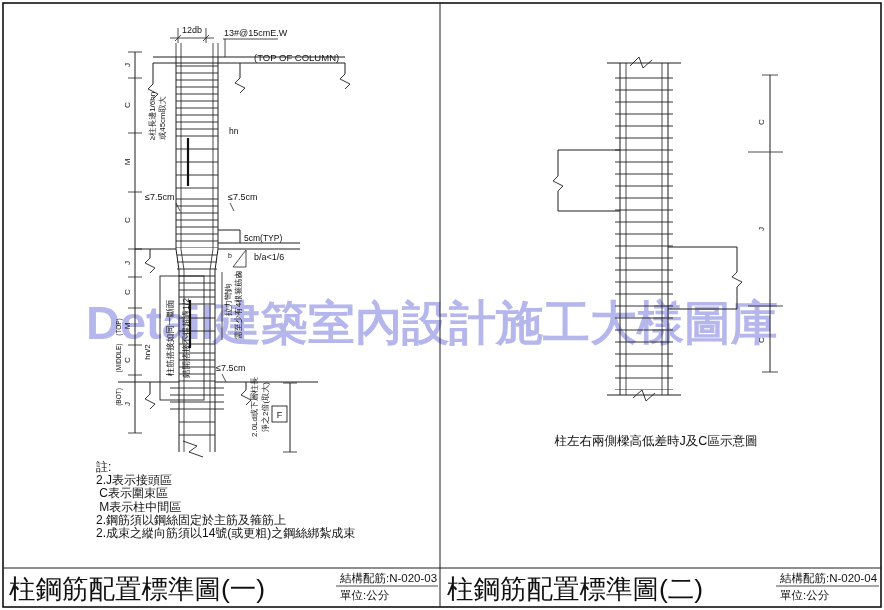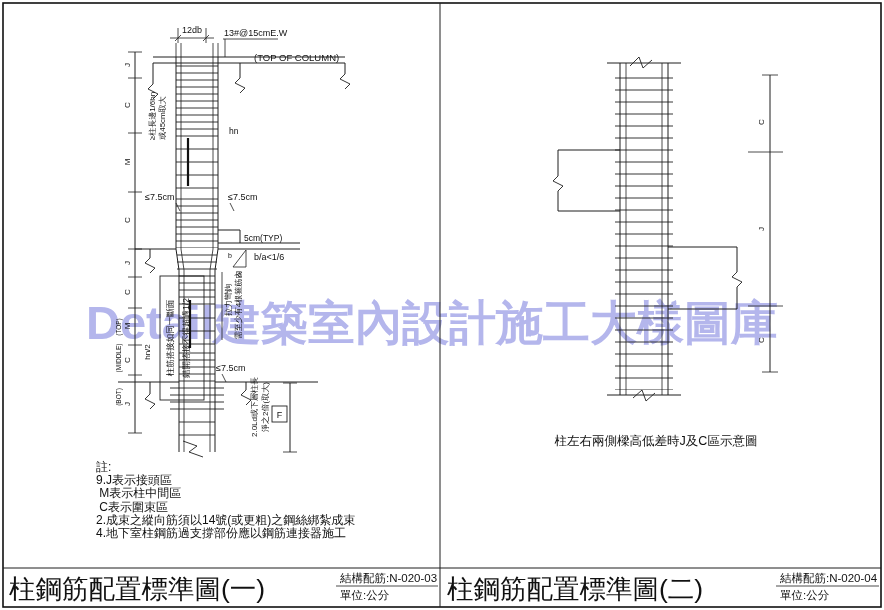--- a/index.html
+++ b/index.html
@@ -16,21 +16,21 @@
   .thick{stroke:#111;stroke-width:2.2;fill:none;}
   .bk{stroke:#1f1f1f;stroke-width:0.9;fill:none;}
 </style>
 </head>
 <body>
 
 <div id="stage">
 
   <div id="watermark">Detail建築室內設計施工大樣圖庫</div>
 
-  <div id="notes"><div>註:</div><div>9.J表示接頭區</div><div> M表示柱中間區</div><div> C表示圍束區</div><div>2.成束之縱向筋須以14號(或更粗)之鋼絲綁紮成束</div><div>4.地下室柱鋼筋過支撐部份應以鋼筋連接器施工</div></div>
+  <div id="notes"><div>註:</div><div>2.J表示接頭區</div><div> C表示圍束區</div><div> M表示柱中間區</div><div>2.鋼筋須以鋼絲固定於主筋及箍筋上</div><div>2.成束之縱向筋須以14號(或更粗)之鋼絲綁紮成束</div></div>
 
   <svg width="884" height="610" viewBox="0 0 884 610">
     <defs>
       <pattern id="t7" width="8" height="7" patternUnits="userSpaceOnUse">
         <line x1="0" y1="3" x2="8" y2="3" stroke="#1f1f1f" stroke-width="0.9"></line>
       </pattern>
       <pattern id="t13" width="8" height="13" patternUnits="userSpaceOnUse">
         <line x1="0" y1="6" x2="8" y2="6" stroke="#1f1f1f" stroke-width="0.9"></line>
       </pattern>
       <pattern id="t12" width="8" height="12" patternUnits="userSpaceOnUse">

